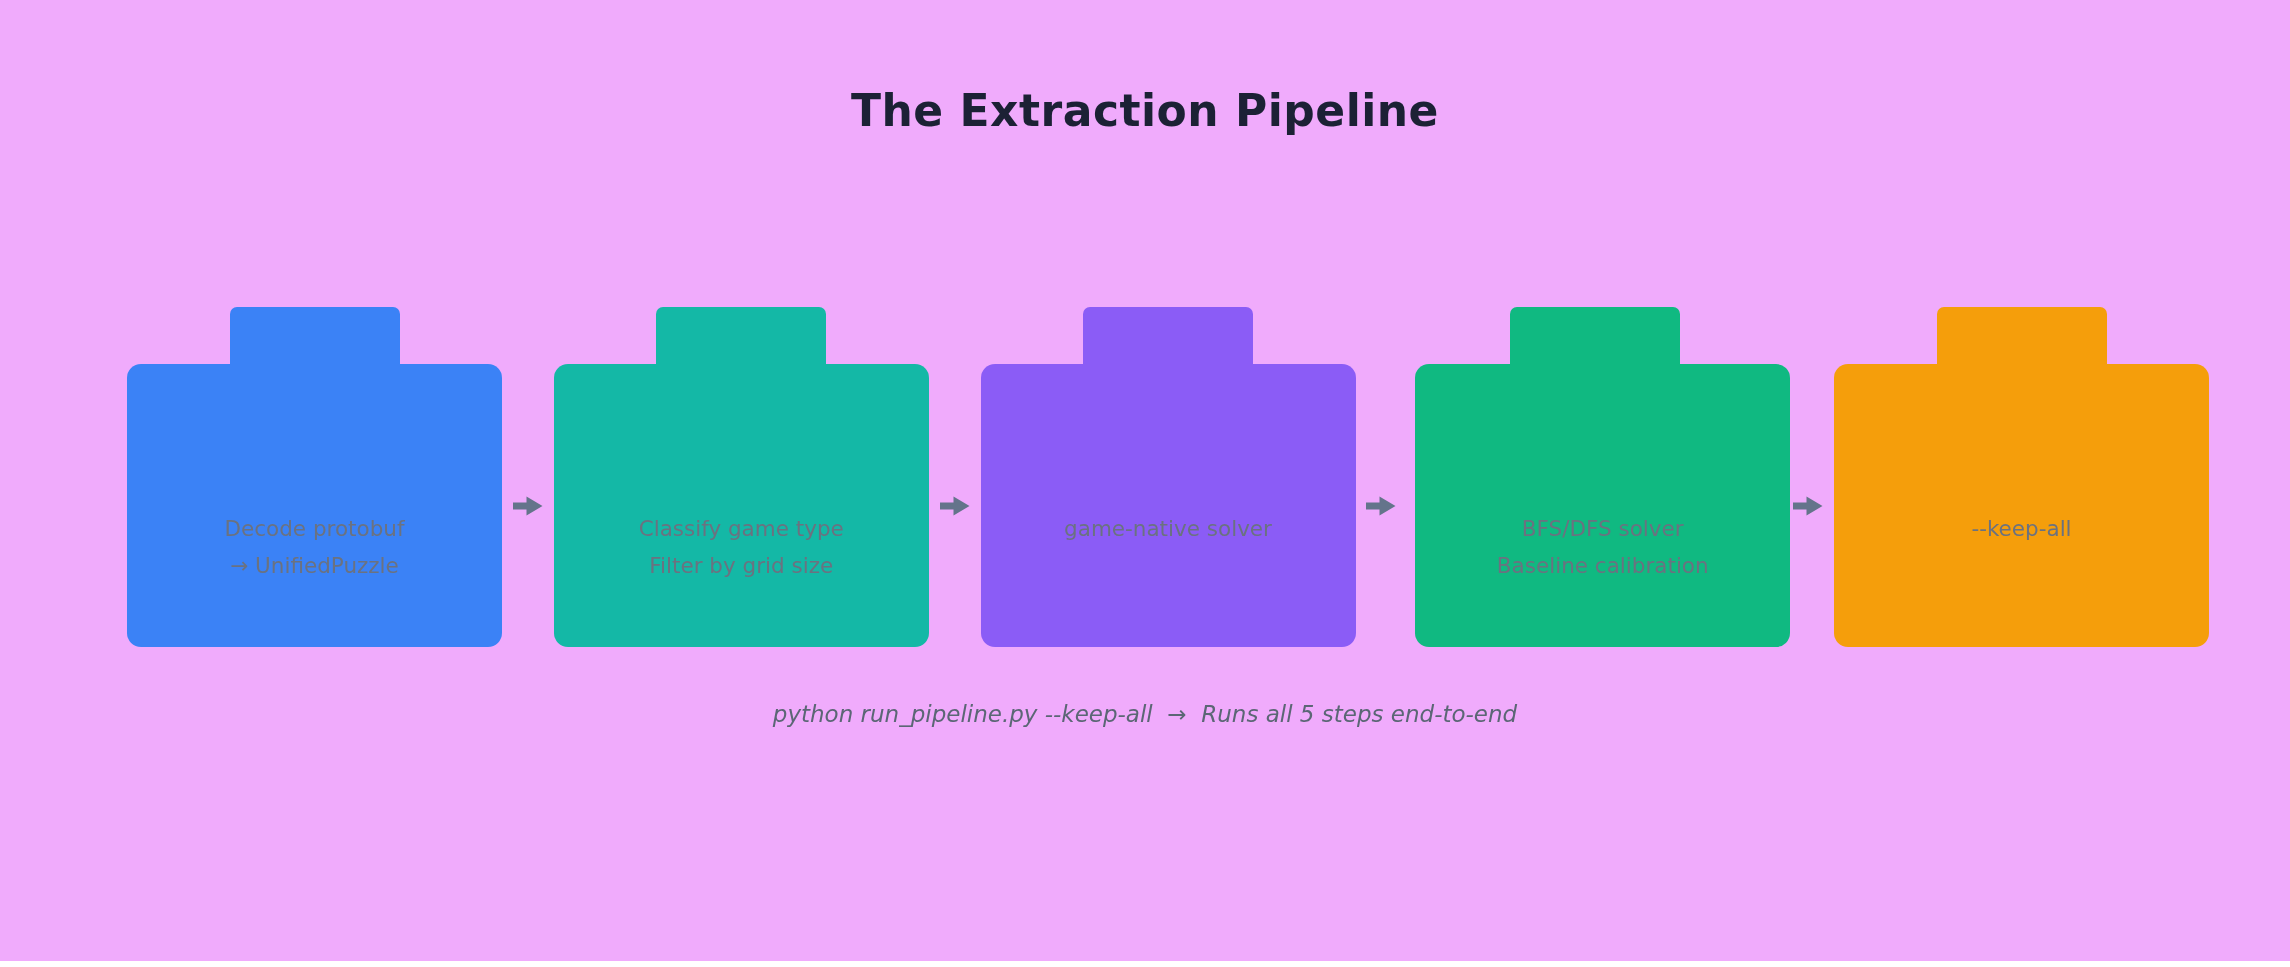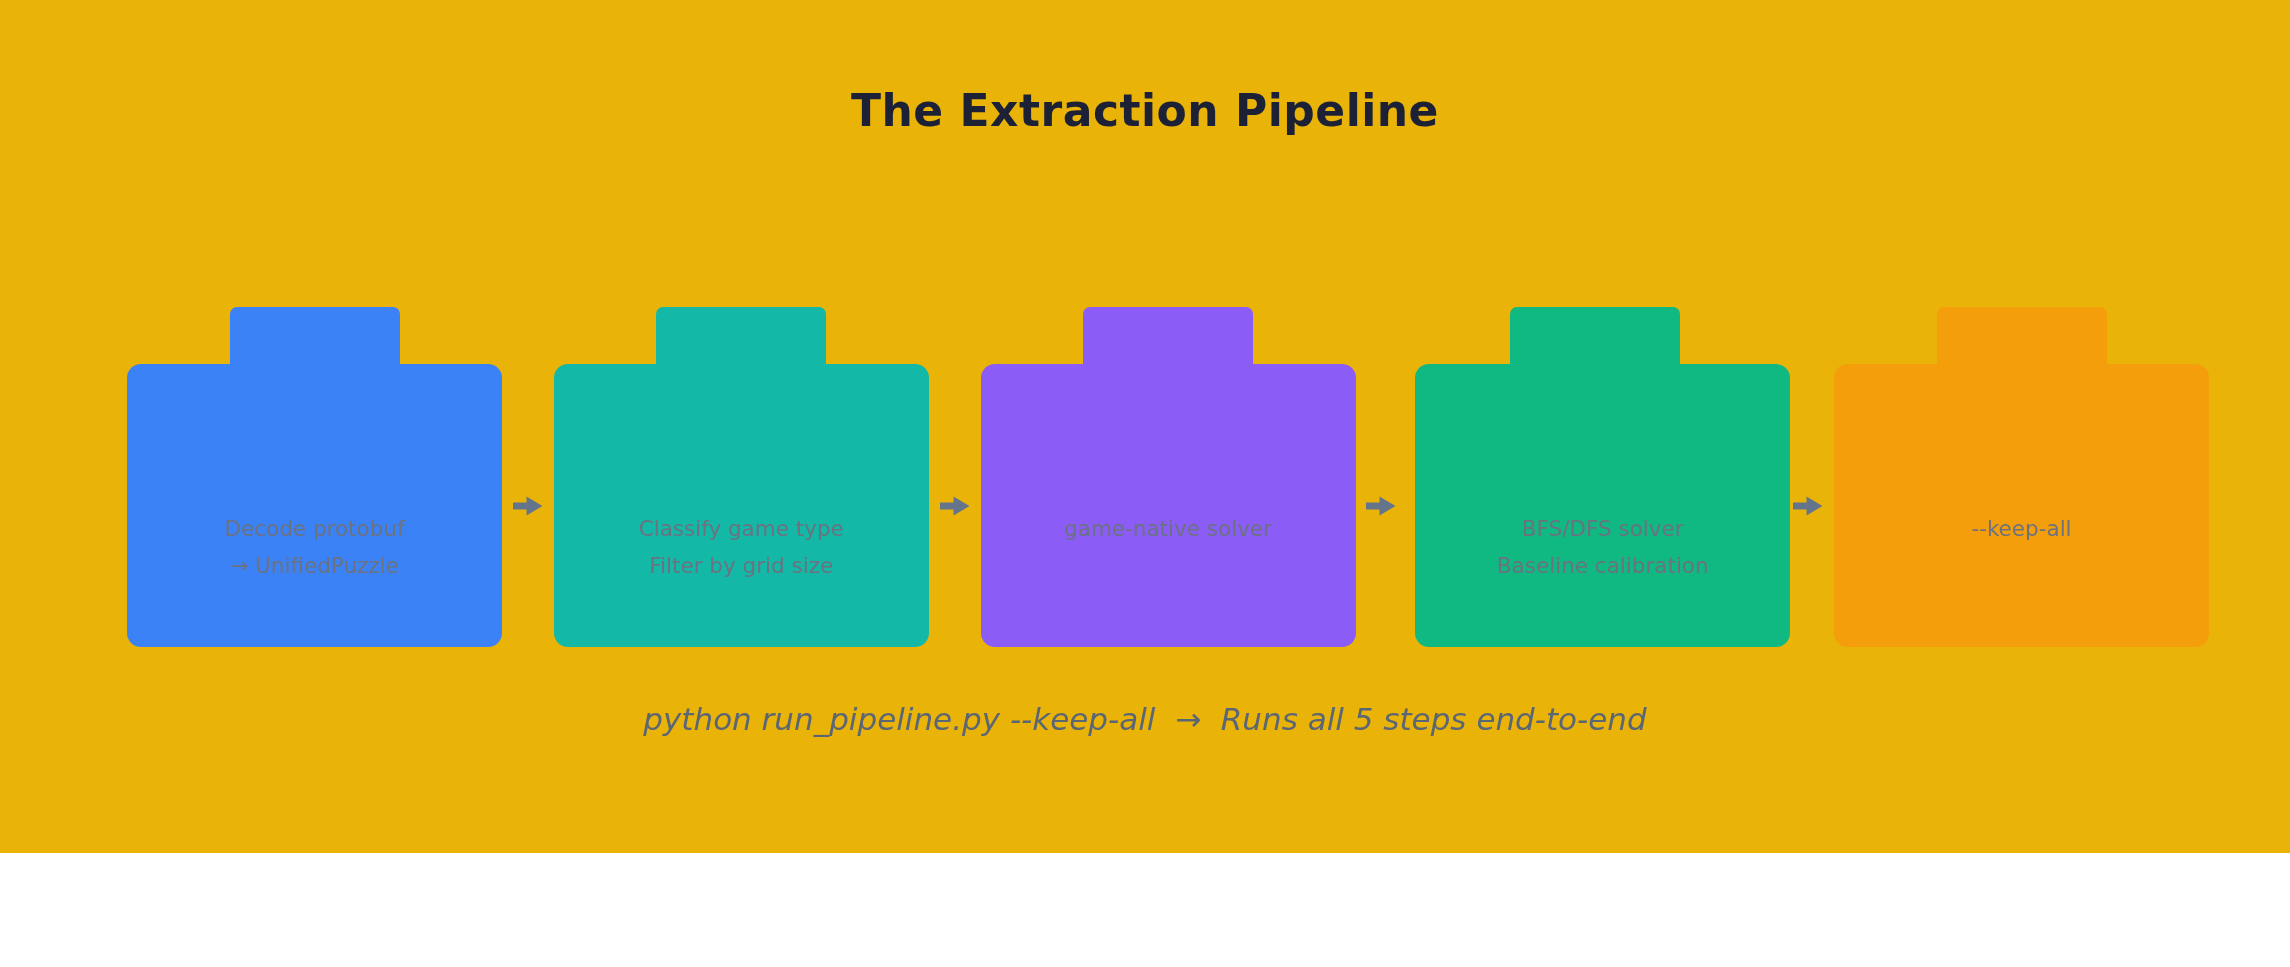--- a/index.html
+++ b/index.html
@@ -4,22 +4,22 @@
 <style>
   html, body {
     margin: 0;
     padding: 0;
     background: #ffffff;
     font-family: "DejaVu Sans", "Liberation Sans", sans-serif;
   }
   .canvas {
     position: relative;
     width: 2290px;
-    height: 853px;
-    background: #eab308;
+    height: 961px;
+    background: #f0abfc;
     overflow: hidden;
   }
   .title {
     position: absolute;
     top: 85px;
     left: 0;
     width: 100%;
     text-align: center;
     font-size: 44px;
     font-weight: bold;
@@ -74,21 +74,21 @@
   }
   .arrow-cell svg {
     display: block;
   }
   .caption {
     position: absolute;
     top: 701px;
     left: 0;
     width: 100%;
     text-align: center;
-    font-size: 31px;
+    font-size: 23px;
     font-style: italic;
     color: #5B6675;
     white-space: pre;
   }
 </style>
 </head>
 <body>
 
 <div class="canvas">
 

